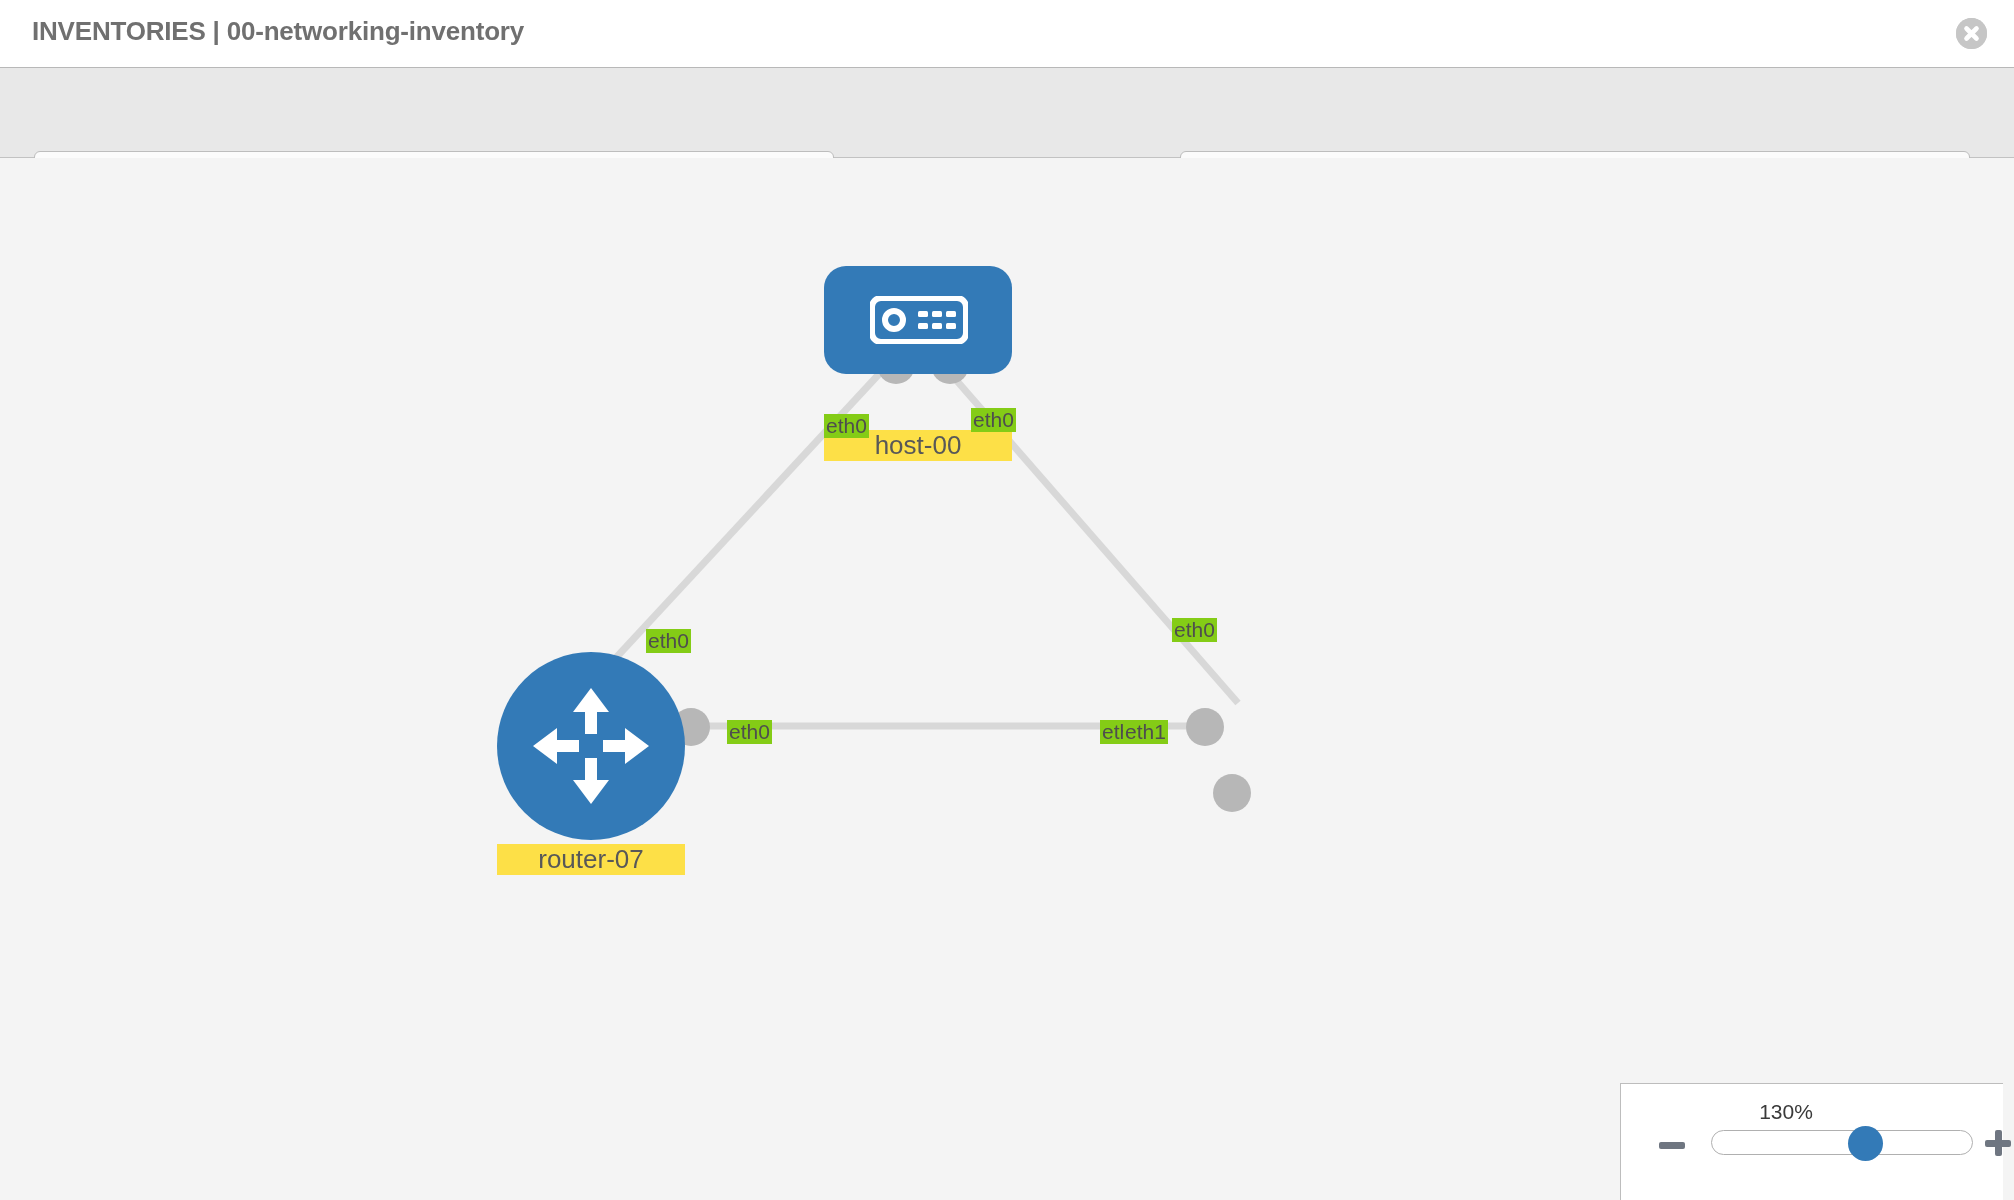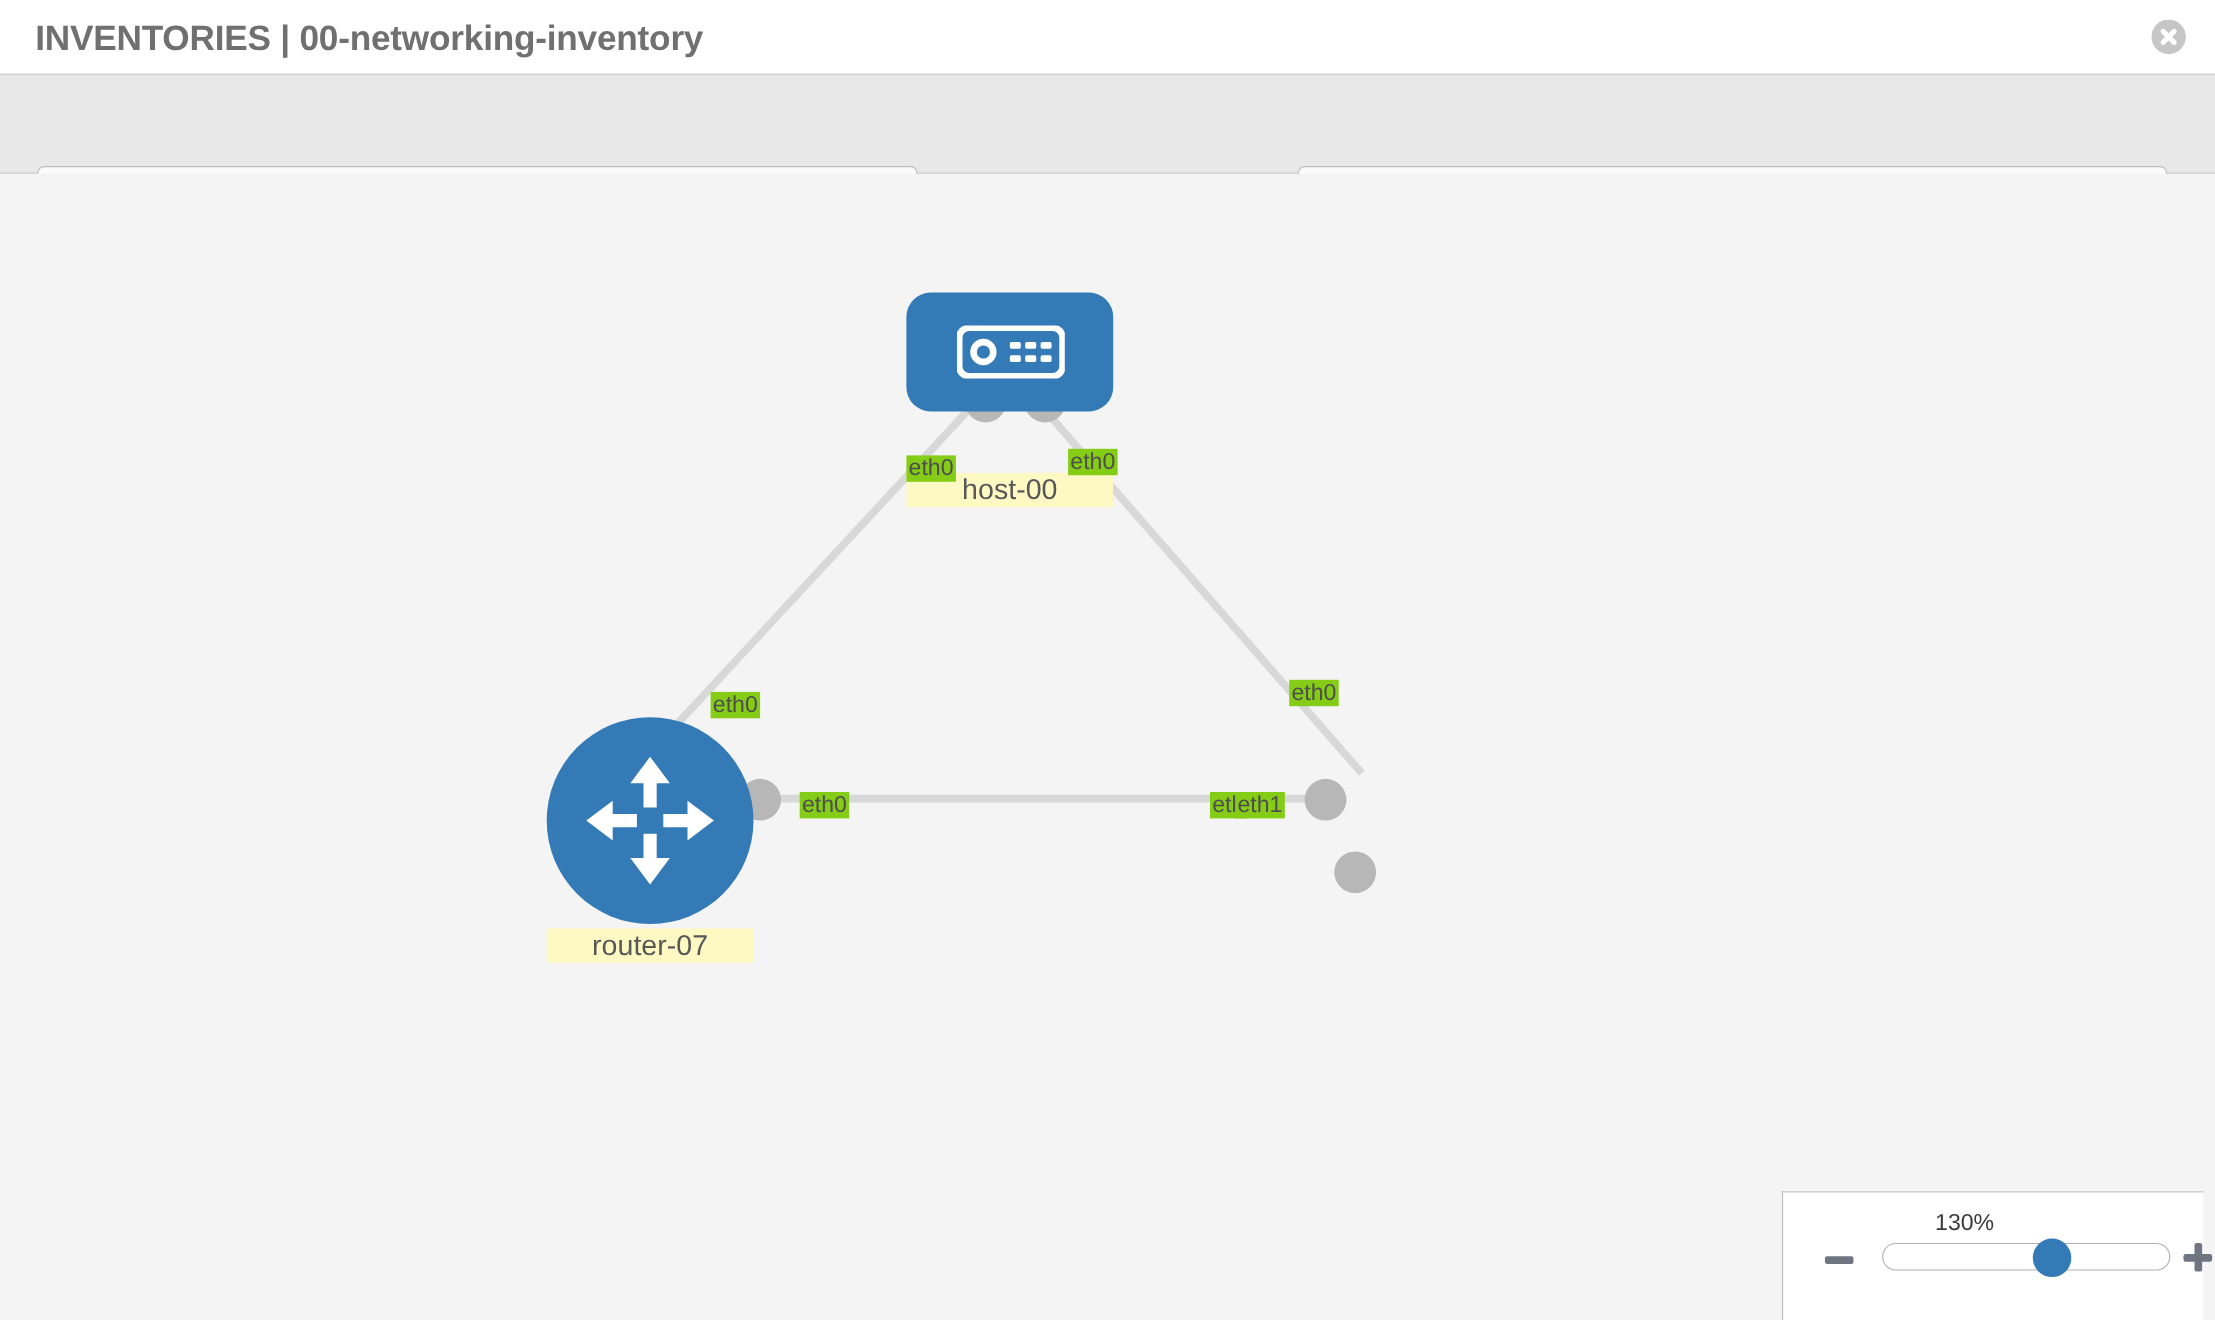--- a/index.html
+++ b/index.html
@@ -13,21 +13,21 @@
   #app { position: relative; width: 2014px; height: 1200px; }
 
   
   #header {
     position: absolute; left: 0; top: 0; width: 2014px; height: 68px;
     background: #ffffff;
     border-bottom: 1px solid #b8b8b8;
   }
   #page-title {
     position: absolute; left: 32px; top: 16px;
-    font-size: 32px; font-weight: bold; color: #707070;
+    font-size: 26px; font-weight: bold; color: #707070;
     letter-spacing: -0.2px; white-space: nowrap;
   }
   #close-btn {
     position: absolute; right: 27px; top: 18px;
     width: 31px; height: 31px; border-radius: 50%;
     background: #c6c6c6; cursor: pointer;
   }
 
   
   #toolbar {
@@ -75,21 +75,21 @@
   .node { position: absolute; }
   .node-shape {
     position: absolute; left: 0; top: 0;
     background: #337ab7;
   }
   .node-shape.rounded { border-radius: 22px; }
   .node-shape.circle  { border-radius: 50%; }
   .node-label {
     position: absolute;
     font-size: 26px; color: #585858;
-    background: #fef9c3;
+    background: #fde047;
     white-space: nowrap;
     padding: 0 2px;
     text-align: center;
   }
 
   
   .port {
     position: absolute;
     width: 38px; height: 38px; border-radius: 50%;
     background: #b7b7b7;

